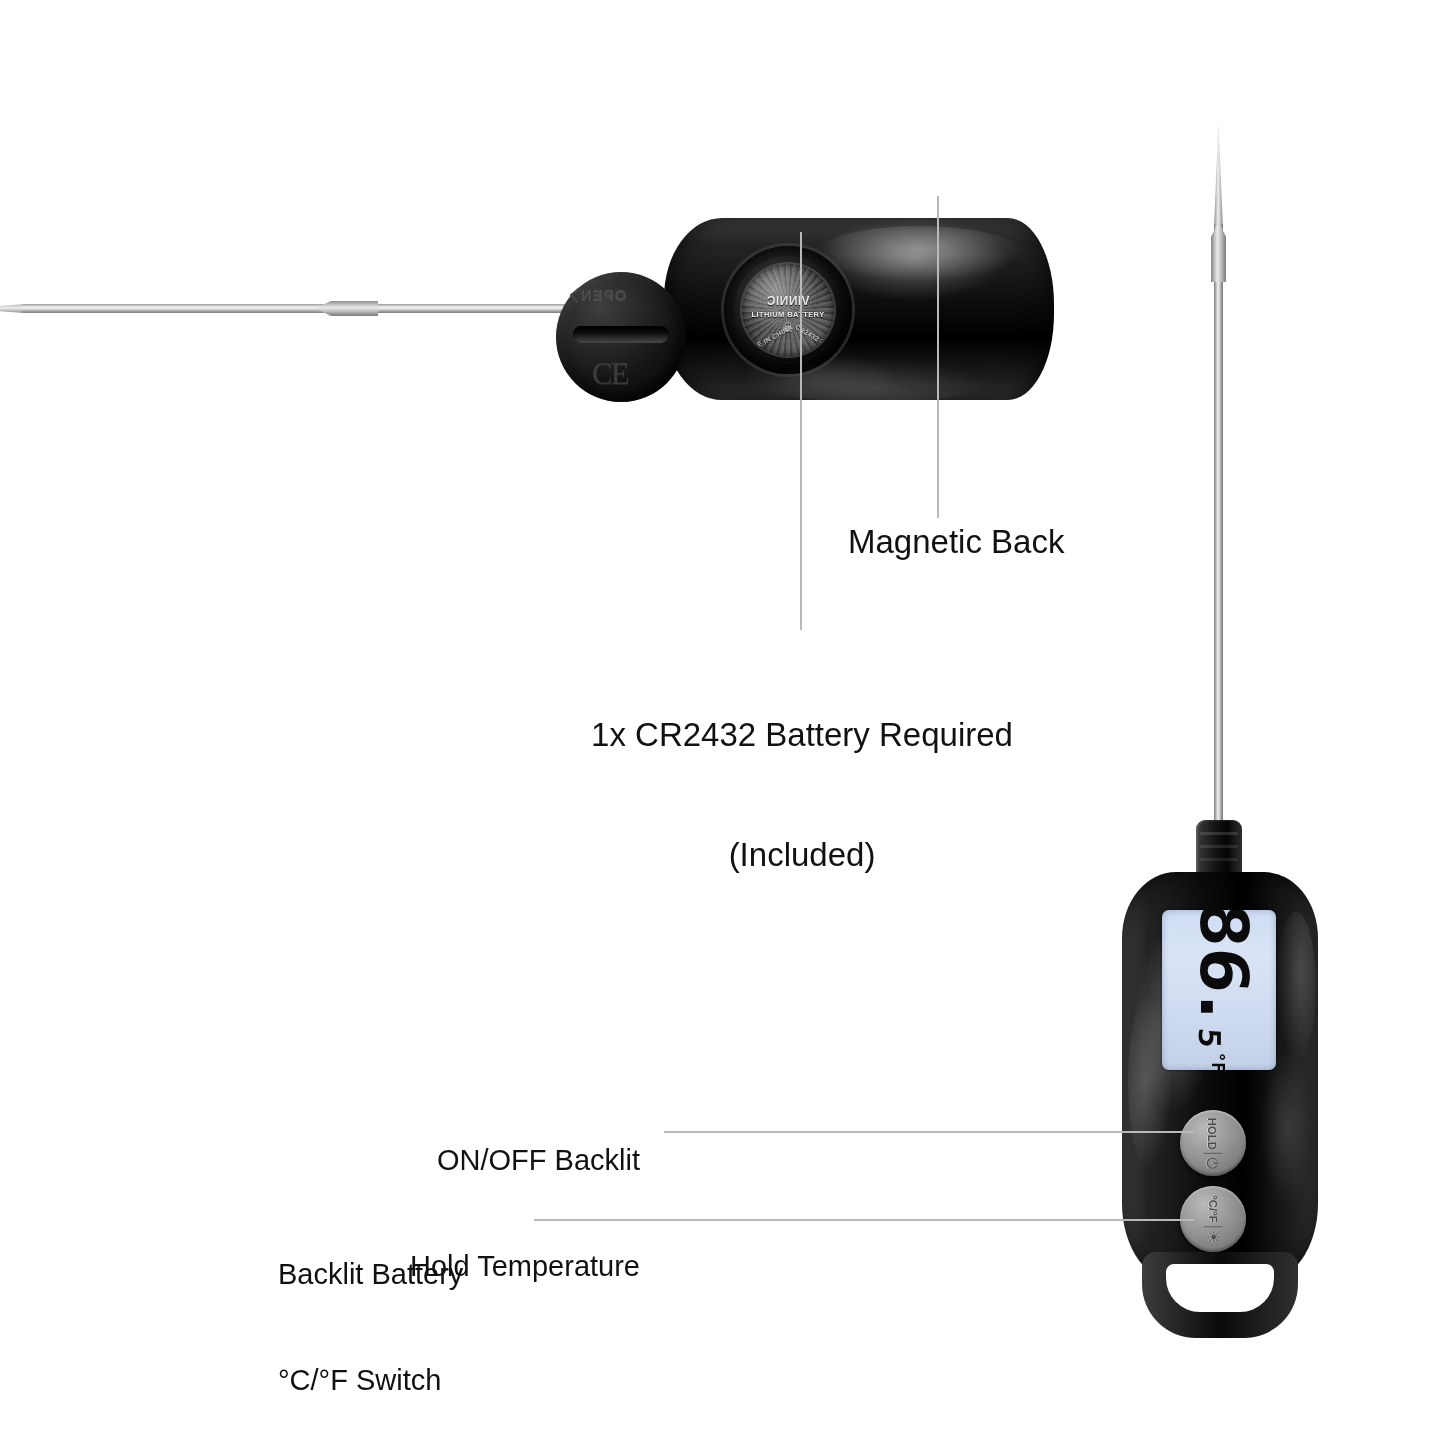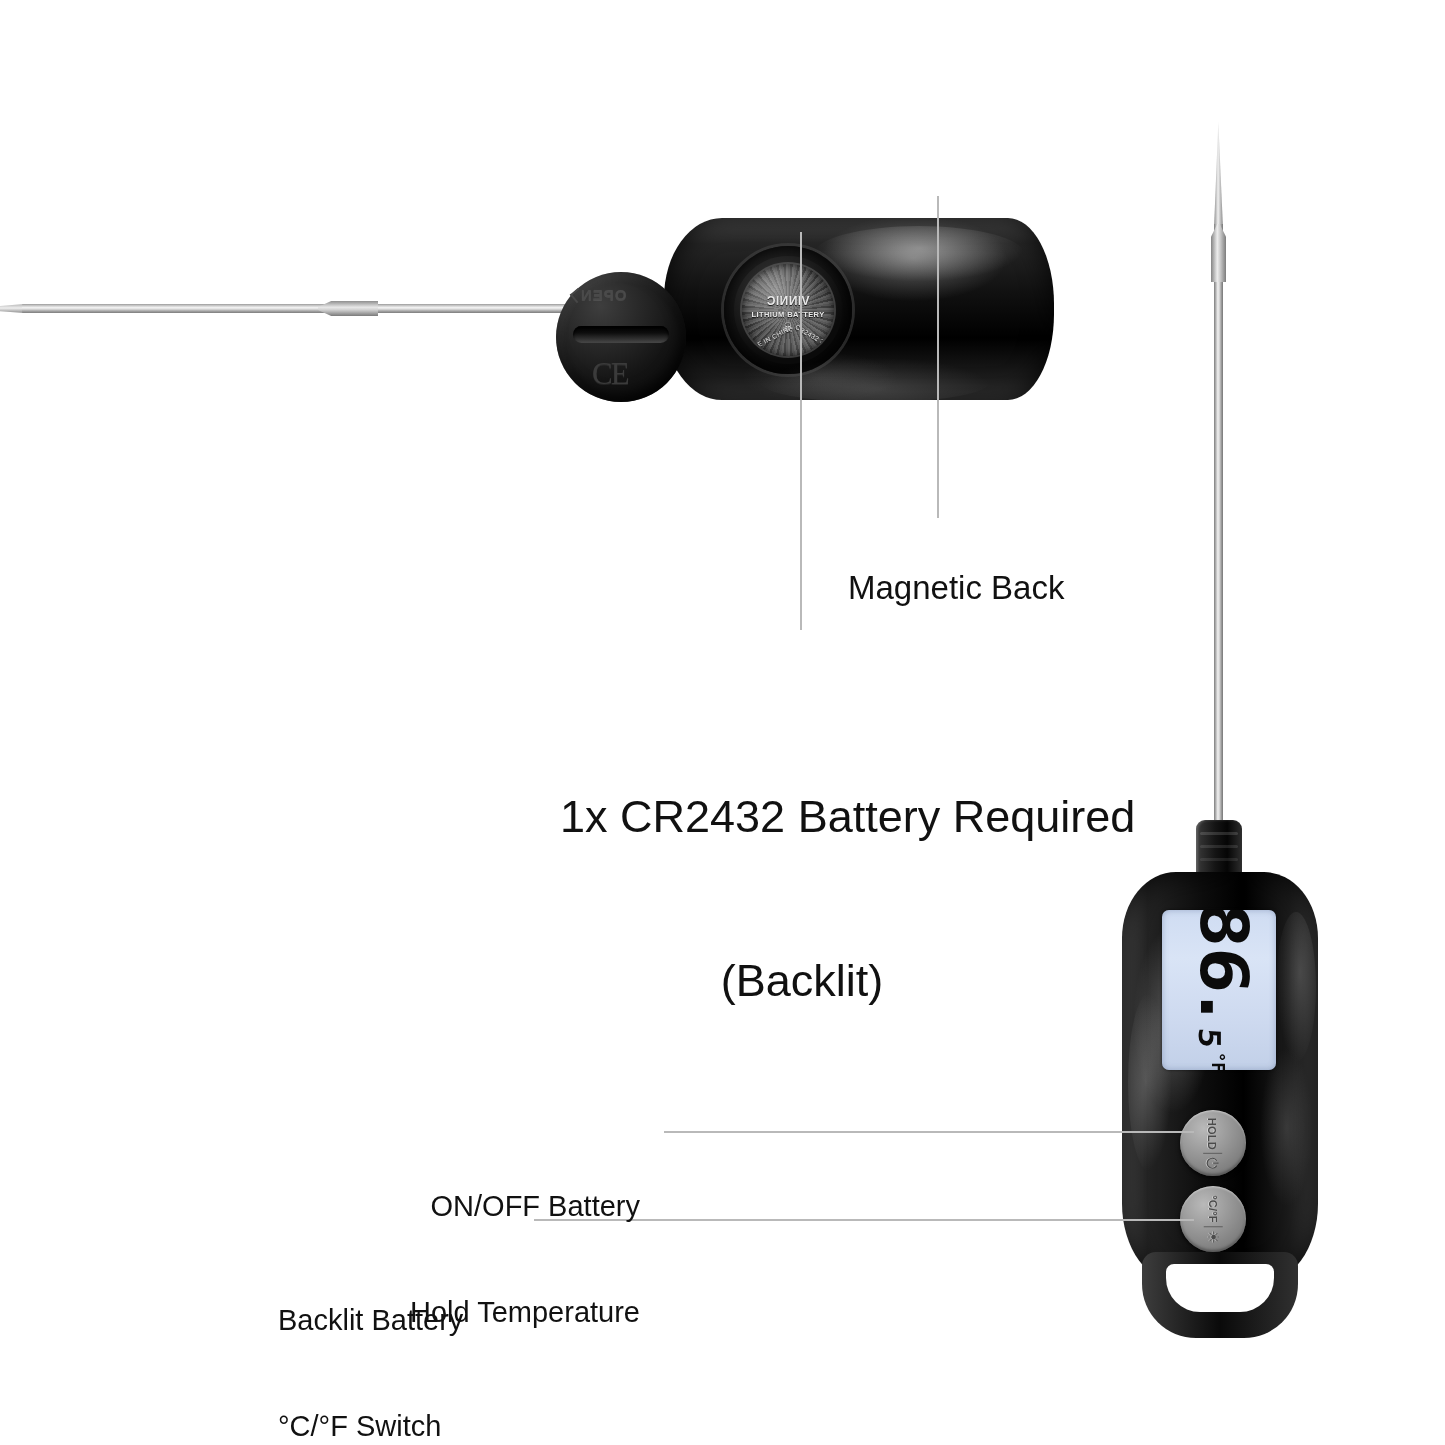--- a/index.html
+++ b/index.html
@@ -1,21 +1,21 @@
 <!DOCTYPE html>
 <html><head>
 <meta charset="utf-8">
 <style>
   html,body{margin:0;padding:0;background:#ffffff;}
   body{width:1445px;height:1445px;position:relative;overflow:hidden;
        font-family:"Liberation Sans",sans-serif;color:#111;}
   .stage{position:absolute;inset:0;}
 
   
-  .lbl{position:absolute;white-space:pre;line-height:1.22;margin-top:46px;}
+  .lbl{position:absolute;white-space:pre;line-height:1.22;}
   .leader{position:absolute;background:#b9b9b9;}
   .leader.v{width:2px;}
   .leader.h{height:2px;}
 
   
   #unitH{position:absolute;left:0;top:108px;width:1060px;height:180px;}
 
   
   .probeH{position:absolute;left:22px;top:196px;width:600px;height:9px;
      background:linear-gradient(to bottom,
@@ -161,21 +161,21 @@
   #btnCF{left:72px;top:1066px;width:66px;height:66px;}
   .btnFace{transform:rotate(90deg);display:flex;align-items:center;gap:3px;}
   .btnTxt{font-size:11px;font-weight:700;color:#4b4b4b;letter-spacing:.2px;
      text-shadow:0 1px 0 rgba(255,255,255,.45);}
   .btnDiv{width:1.5px;height:19px;background:#5e5e5e;}
   .btnIcon{font-size:15px;color:#4b4b4b;line-height:1;
      text-shadow:0 1px 0 rgba(255,255,255,.45);}
 
   
   .lbl-magnetic{left:848px;top:522px;font-size:33px;}
-  .lbl-battery{left:560px;top:634px;font-size:45px;text-align:center;width:484px;}
+  .lbl-battery{left:560px;top:634px;font-size:33px;text-align:center;width:484px;}
   .lbl-onoff{left:336px;top:1072px;font-size:29px;text-align:right;width:304px;}
   .lbl-backlit{left:278px;top:1186px;font-size:29px;}
 </style>
 </head>
 <body>
 
 <div class="stage">
 
   <div id="unitH">
     <div class="probeH-tip"></div>
@@ -248,25 +248,25 @@
 
   <div class="leader v" style="left:937px;top:196px;height:322px;"></div>
   <div class="leader v" style="left:800px;top:232px;height:398px;"></div>
   <div class="leader h" style="left:664px;top:1131px;width:530px;"></div>
   <div class="leader h" style="left:534px;top:1219px;width:660px;"></div>
 
   <div class="lbl lbl-magnetic">Magnetic Back</div>
 
   <div class="lbl lbl-battery">
     <div>1x CR2432 Battery Required</div>
-    <div>(Backlit)</div>
+    <div>(Included)</div>
   </div>
 
   <div class="lbl lbl-onoff">
-    <div>ON/OFF Battery</div>
+    <div>ON/OFF Backlit</div>
     <div>Hold Temperature</div>
   </div>
 
   <div class="lbl lbl-backlit">
     <div>Backlit Battery</div>
     <div>°C/°F Switch</div>
   </div>
 
 </div>
 

